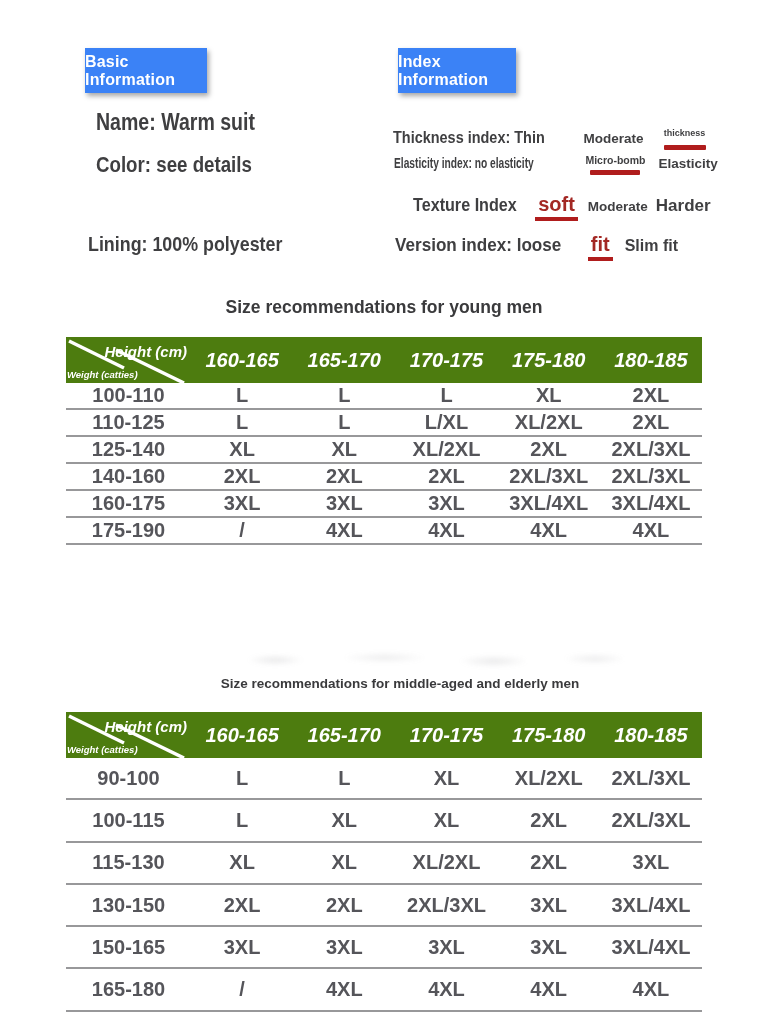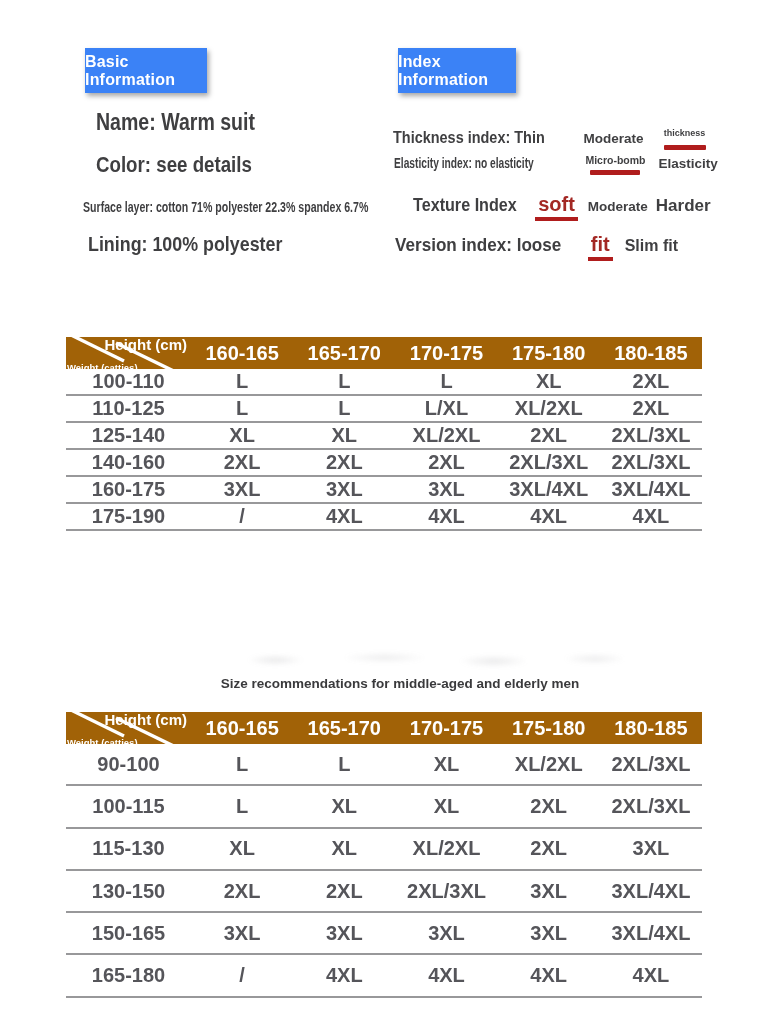--- a/index.html
+++ b/index.html
@@ -54,21 +54,21 @@
 
   
   .tbl-title { color:#3a3a3c; text-align:center; left:0; width:768px; }
   .title-1 { top:297px; font-size:17.5px; }
   .title-2 { top:676px; font-size:13.5px;padding-left:32px; }
 
   
   .size-table { position:absolute; left:66px; width:636px; color:#55555a; }
   .table-1 { top:337px; }
   .table-2 { top:712px; }
-  .thead { display:flex; background:#a16207; height:32px; align-items:center; }
+  .thead { display:flex; background:#4d7c0f; height:46px; align-items:center;font-style:italic; }
   .corner { position:relative; width:125px; height:46px; flex:none; color:#fff; }
   .corner svg { position:absolute; left:0; top:0; }
   .corner-top { position:absolute; right:4px; top:6px; font-size:15px; }
   .corner-bottom { position:absolute; left:1px; bottom:3px; font-size:9.5px; }
   .th { flex:1; text-align:center; color:#fff; font-size:20px; font-weight:bold; }
   .tr { display:flex; align-items:center; border-bottom:2px solid #98989a; }
   .tbody-1 .tr { height:27px; }
   .tbody-2 .tr { height:42.3px; }
   .td { flex:1; text-align:center; font-size:20px; font-weight:bold; }
   .td.row-label { flex:none; width:125px; }
@@ -95,23 +95,20 @@
   <div class="badge badge-index">
     <span>Index Information</span>
   </div>
 
   <div class="abs t-name">
     <span class="cx cx85">Name: Warm suit</span>
   </div>
   <div class="abs t-color">
     <span class="cx cx85">Color: see details</span>
   </div>
-  <div class="abs t-surface">
-    <span class="cx cx75">Surface layer: cotton 71% polyester 22.3% spandex 6.7%</span>
-  </div>
   <div class="abs t-lining">
     <span class="cx cx85">Lining: 100% polyester</span>
   </div>
 
   <div class="idx-row idx-1">
     <span class="sz17 cx cx85">Thickness index: Thin</span>
     <span style="width:12px"></span>
     <span class="sz135">Moderate</span>
     <span style="width:20px"></span>
     <span class="tiny-col raise">
@@ -140,20 +137,23 @@
   </div>
 
   <div class="idx-row idx-4">
     <span class="sz19 cx cx90">Version index: loose</span>
     <span style="width:8px"></span>
     <span class="red-word">fit</span>
     <span style="width:12px"></span>
     <span class="sz16">Slim fit</span>
   </div>
 
+  <div class="abs tbl-title title-1">
+    <span class="cx" style="transform-origin:center">Size recommendations for young men</span>
+  </div>
   <div class="size-table table-1">
     <div class="thead">
       <div class="corner">
         <svg width="125" height="46" viewBox="0 0 125 46">
           <line x1="3" y1="4" x2="58" y2="31" stroke="#ffffff" stroke-width="3.5"></line>
           <line x1="50" y1="13" x2="118" y2="46" stroke="#ffffff" stroke-width="3.5"></line>
         </svg>
         <span class="corner-top">Height (cm)</span>
         <span class="corner-bottom">Weight (catties)</span>
       </div>

